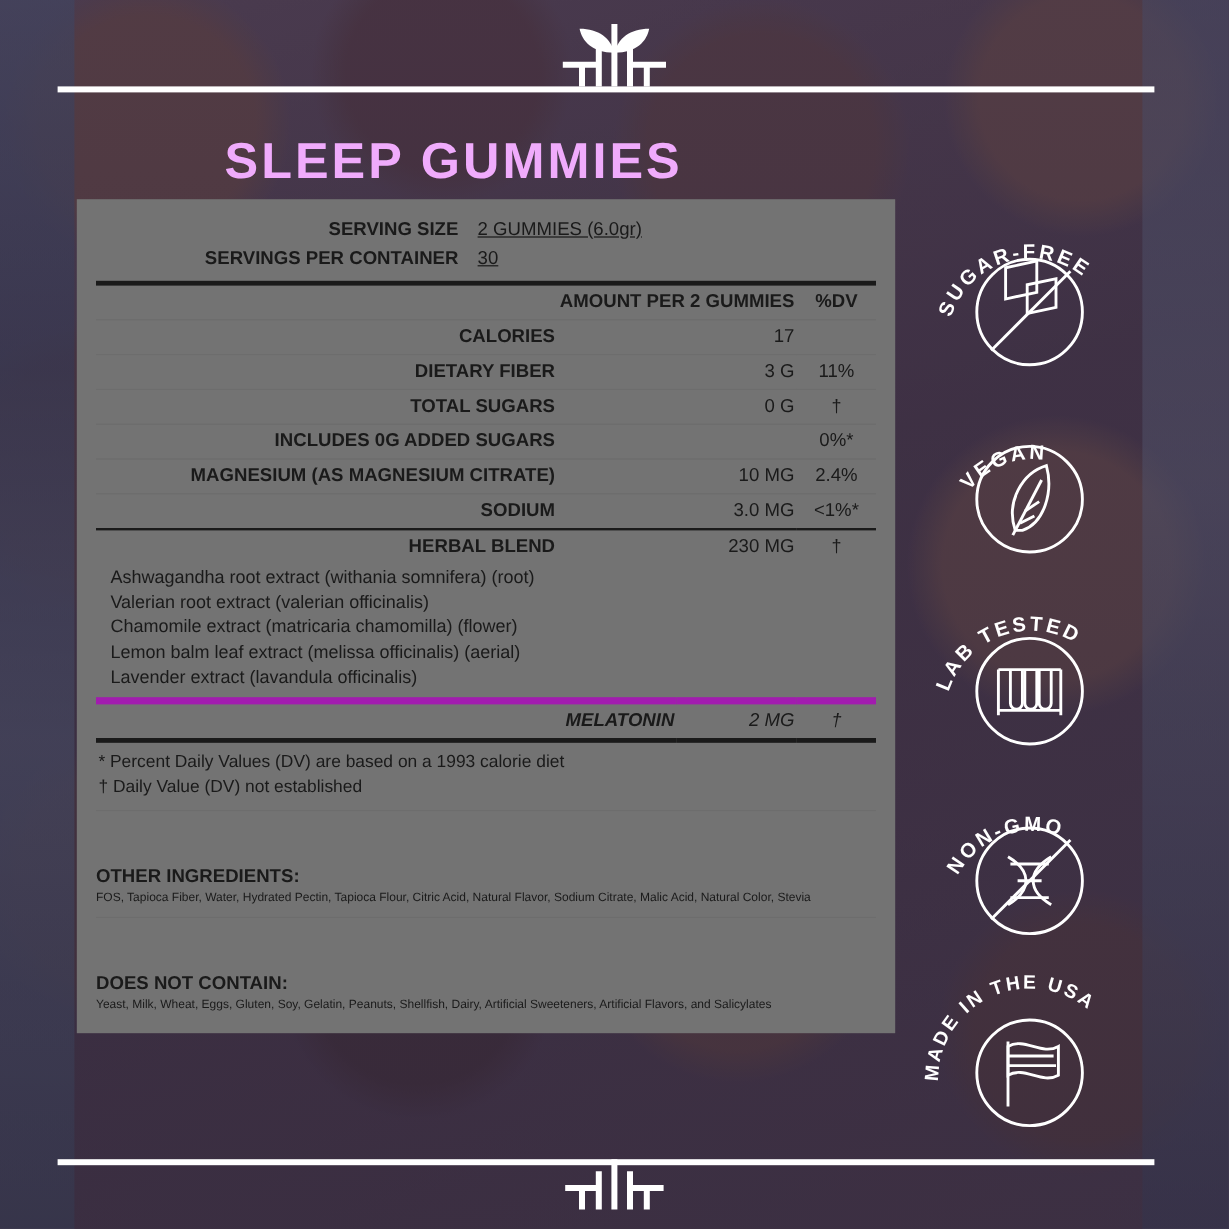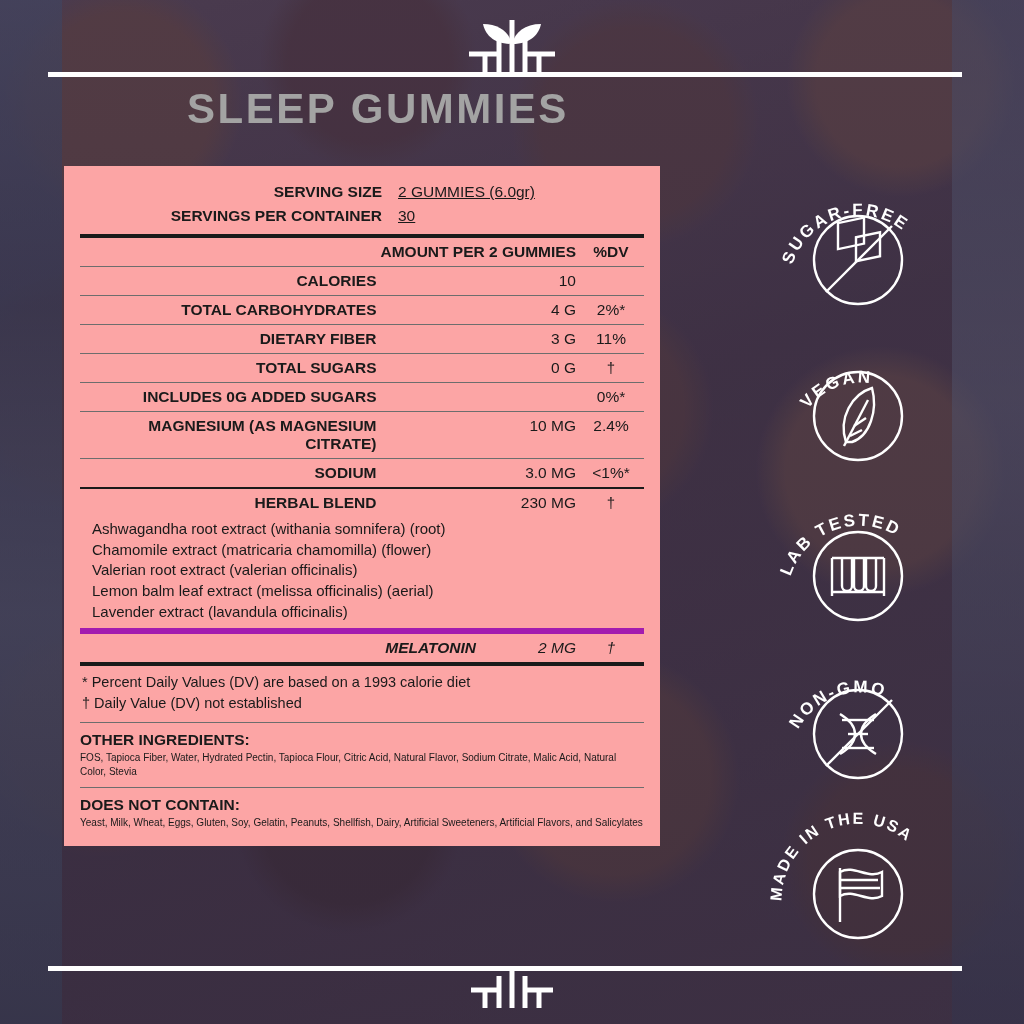--- a/index.html
+++ b/index.html
@@ -80,37 +80,37 @@
     transform: translateX(-50%);
     width: 170px;
     height: 62px;
   }
   .ornament-top { top: 14px; }
   .ornament-bottom { top: 962px; height: 52px; }
 
   
   .title {
     position: absolute;
-    top: 85px;
+    top: 110px;
     left: 48px;
     width: 660px;
     text-align: center;
-    color: #a3a3a3;
+    color: #f0abfc;
     font-size: 42px;
     font-weight: bold;
     letter-spacing: 2.5px;
   }
 
   
   .panel {
     position: absolute;
     left: 64px;
     top: 166px;
-    width: 596px;
-    background: #fca5a5;
+    width: 682px;
+    background: #737373;
     color: #1a1a1a;
     padding: 14px 16px 16px 16px;
     box-sizing: border-box;
   }
 
   table.facts {
     width: 100%;
     border-collapse: collapse;
     font-size: 15.5px;
   }
@@ -140,20 +140,21 @@
     padding: 2px 0 6px 12px;
   }
   .footnotes {
     font-size: 14.5px;
     line-height: 1.45;
     padding: 6px 2px 8px 2px;
     border-bottom: 1px solid #6d6d6d;
   }
   .sect {
     padding-top: 8px;
+    margin-top: 38px;
   }
   .sect h4 {
     margin: 0 0 2px 0;
     font-size: 15.5px;
     font-weight: bold;
   }
   .sect p {
     margin: 0;
     font-size: 10px;
     line-height: 1.38;
@@ -229,27 +230,22 @@
     <table class="facts">
       <tbody>
           <tr class="head-row thin">
         <td class="lbl"></td>
         <td class="amt" style="width:auto;">AMOUNT PER 2 GUMMIES</td>
         <td class="dv">%DV</td>
       </tr>
 
       <tr class="thin">
         <td class="lbl">CALORIES</td>
-        <td class="amt">10</td>
+        <td class="amt">17</td>
         <td class="dv"></td>
-      </tr>
-      <tr class="thin">
-        <td class="lbl">TOTAL CARBOHYDRATES</td>
-        <td class="amt">4 G</td>
-        <td class="dv">2%*</td>
       </tr>
       <tr class="thin">
         <td class="lbl indent1">DIETARY FIBER</td>
         <td class="amt">3 G</td>
         <td class="dv">11%</td>
       </tr>
       <tr class="thin">
         <td class="lbl indent1">TOTAL SUGARS</td>
         <td class="amt">0 G</td>
         <td class="dv dagger">†</td>
@@ -273,22 +269,22 @@
       <tr>
         <td class="lbl">HERBAL BLEND</td>
         <td class="amt">230 MG</td>
         <td class="dv dagger">†</td>
       </tr>
     </tbody>
       </table>
 
     <div class="herb-list">
       <div>Ashwagandha root extract (withania somnifera) (root)</div>
+      <div>Valerian root extract (valerian officinalis)</div>
       <div>Chamomile extract (matricaria chamomilla) (flower)</div>
-      <div>Valerian root extract (valerian officinalis)</div>
       <div>Lemon balm leaf extract (melissa officinalis) (aerial)</div>
       <div>Lavender extract (lavandula officinalis)</div>
     </div>
 
     <table class="facts">
       <tbody>
           <tr class="thick-bottom" style="border-top:6px solid #a21caf;font-style:italic;">
         <td class="lbl indent1">MELATONIN</td>
         <td class="amt">2 MG</td>
         <td class="dv dagger">†</td>

